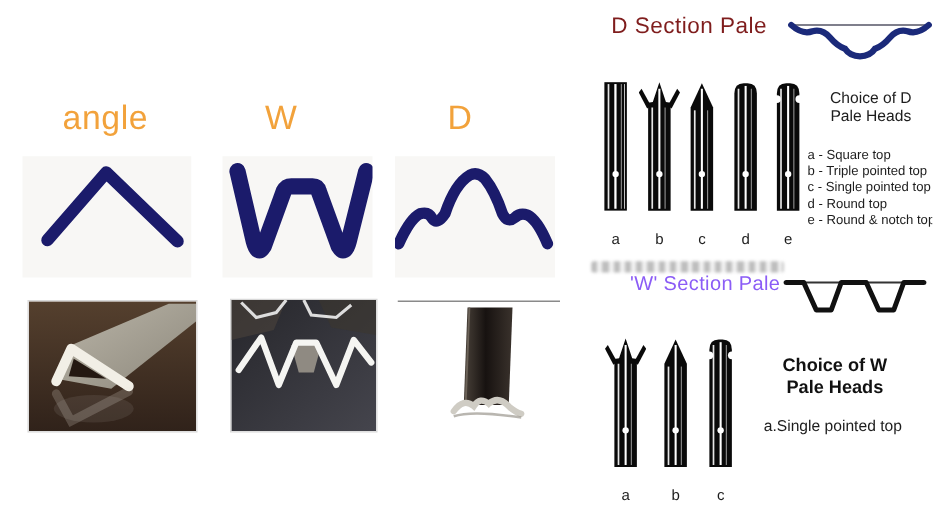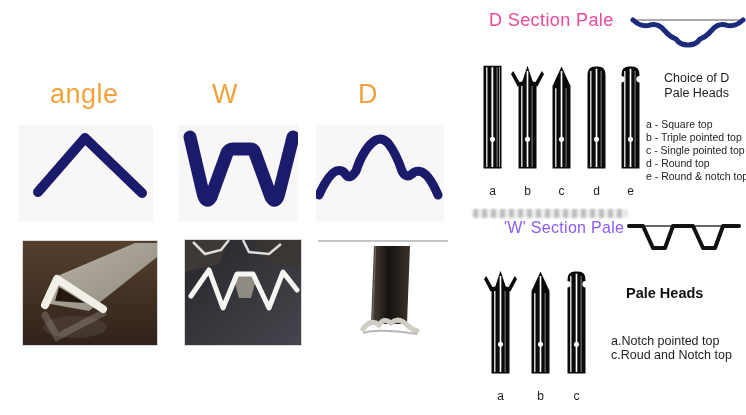--- a/index.html
+++ b/index.html
@@ -4,21 +4,21 @@
 <style>
   html,body{margin:0;padding:0;background:#ffffff;}
   .stage{
     position:relative;width:746px;height:415px;background:#ffffff;
     font-family:"Liberation Sans", sans-serif;overflow:hidden;color:#222;
   }
   .abs{position:absolute;}
   .profile-label{font-size:27px;color:#F2A23B;letter-spacing:.5px;}
   .draw-box{background:#f8f7f5;}
   .photo-box{border:1px solid #d8d8d8;overflow:hidden;}
-  .panel-title-d{font-size:18px;color:#ec4899;letter-spacing:.4px;}
+  .panel-title-d{font-size:18px;color:#7f1d1d;letter-spacing:.4px;}
   .panel-title-w{font-size:16px;color:#8b5cf6;letter-spacing:.3px;}
   .choice-heading{font-size:12.5px;line-height:15px;color:#1d1d1d;text-align:center;}
   .choice-heading.bold{font-size:14.5px;line-height:17px;font-weight:bold;color:#111;}
   .option-list-d{font-size:10.5px;line-height:13px;color:#1d1d1d;}
   .option-list-w{font-size:12.5px;line-height:13.5px;color:#1d1d1d;}
   .option-list-d div,.option-list-w div{white-space:nowrap;}
   .pale-letter{font-size:12px;color:#1d1d1d;text-align:center;display:block;}
   .pale-col{display:flex;flex-direction:column;align-items:center;}
   .pale-col svg{display:block;}
   .artifact-strip{
@@ -232,21 +232,21 @@
     <span class="pale-letter">b</span>
   </div>
   <div class="abs pale-col" style="left:560px;top:253px;width:33px;">
     <svg width="33" height="136">
         <use href="#pale-notch"></use>
       </svg>
     <span class="pale-letter">c</span>
   </div>
 
   <div class="abs choice-heading bold" style="left:626px;top:285px;">
+    <div>Choice of W</div>
     <div>Pale Heads</div>
   </div>
 
   <div class="abs option-list-w" style="left:611px;top:335px;">
-    <div>a.Notch pointed top</div>
-    <div>c.Roud and Notch top</div>
+    <div>a.Single pointed top</div>
   </div>
 
 </div>
 
 </body></html>

